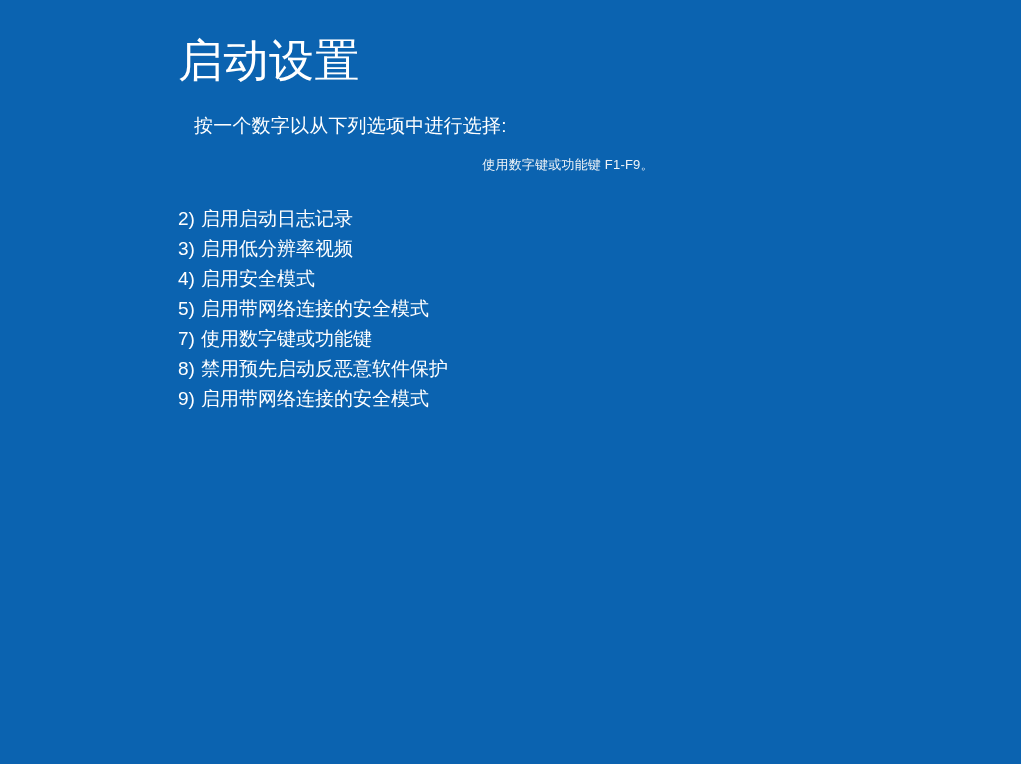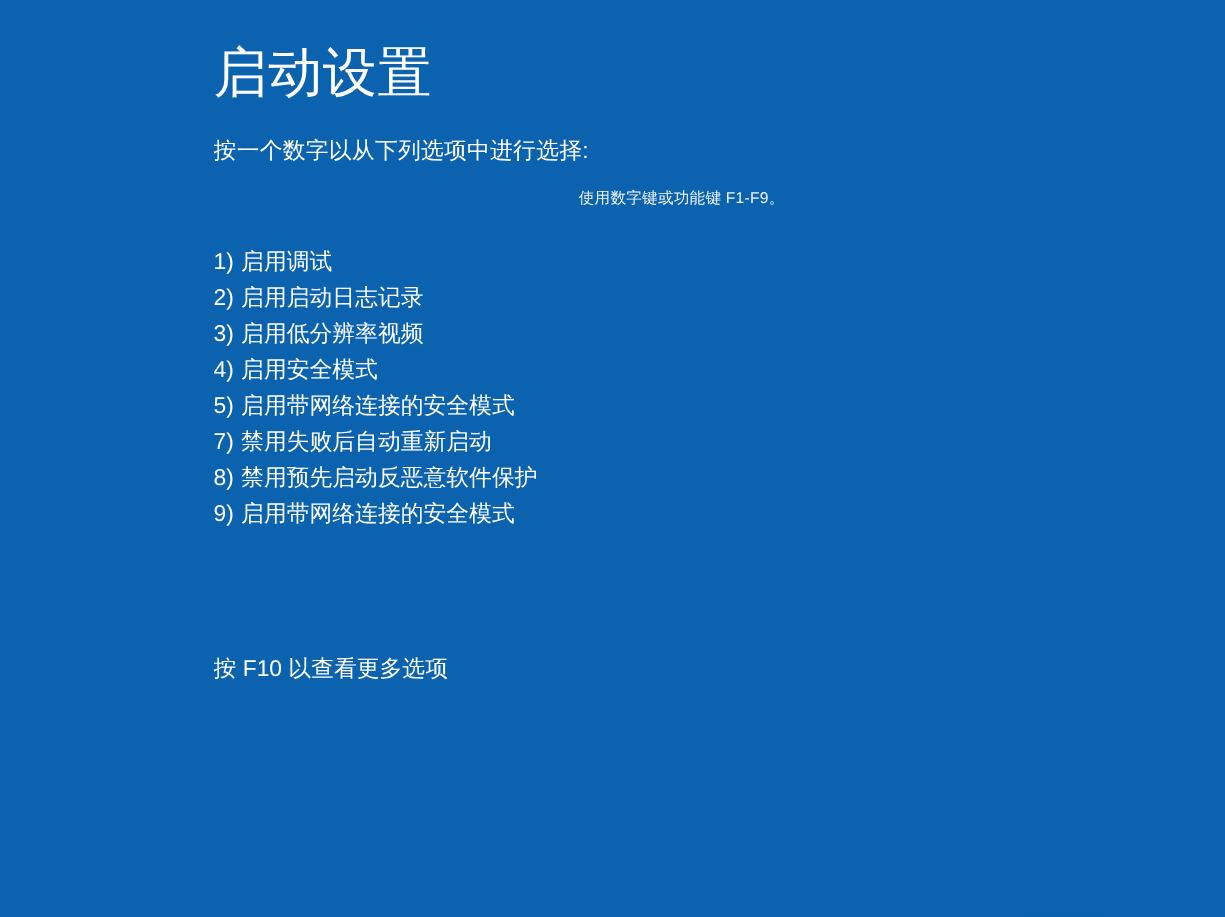--- a/index.html
+++ b/index.html
@@ -33,20 +33,21 @@
     line-height: 1.1;
     margin: 0 0 0 0;
     color: #ffffff;
   }
   .instruction {
     font-size: 19px;
     font-weight: 400;
     margin-top: 27px;
     color: #ffffff;
     letter-spacing: 0.2px;
+    margin-left: 16px;
   }
   .subinstruction {
     font-size: 13px;
     font-weight: 400;
     margin-top: 17px;
     color: #f0f4f8;
     letter-spacing: 0.2px;
     text-align: center;
   }
   .options {
@@ -84,53 +85,49 @@
   <div class="content">
 
     <h1 class="page-title">启动设置</h1>
 
     <div class="instruction">按一个数字以从下列选项中进行选择:</div>
 
     <div class="subinstruction">使用数字键或功能键 F1-F9。</div>
 
     <div class="options">
 
-      <div class="option-row">
-        <span class="option-key">1)</span><span class="option-label">启用调试</span>
-      </div>
 
       <div class="option-row">
         <span class="option-key">2)</span><span class="option-label">启用启动日志记录</span>
       </div>
 
       <div class="option-row">
         <span class="option-key">3)</span><span class="option-label">启用低分辨率视频</span>
       </div>
 
       <div class="option-row">
         <span class="option-key">4)</span><span class="option-label">启用安全模式</span>
       </div>
 
       <div class="option-row">
         <span class="option-key">5)</span><span class="option-label">启用带网络连接的安全模式</span>
       </div>
 
 
       <div class="option-row">
-        <span class="option-key">7)</span><span class="option-label">禁用失败后自动重新启动</span>
+        <span class="option-key">7)</span><span class="option-label">使用数字键或功能键</span>
       </div>
 
       <div class="option-row">
         <span class="option-key">8)</span><span class="option-label">禁用预先启动反恶意软件保护</span>
       </div>
 
       <div class="option-row">
         <span class="option-key">9)</span><span class="option-label">启用带网络连接的安全模式</span>
       </div>
 
     </div>
 
     <div class="footer">
-      <div class="footer-row">按 F10 以查看更多选项</div>
     </div>
 
   </div>
 </div>
 
 </body></html>

